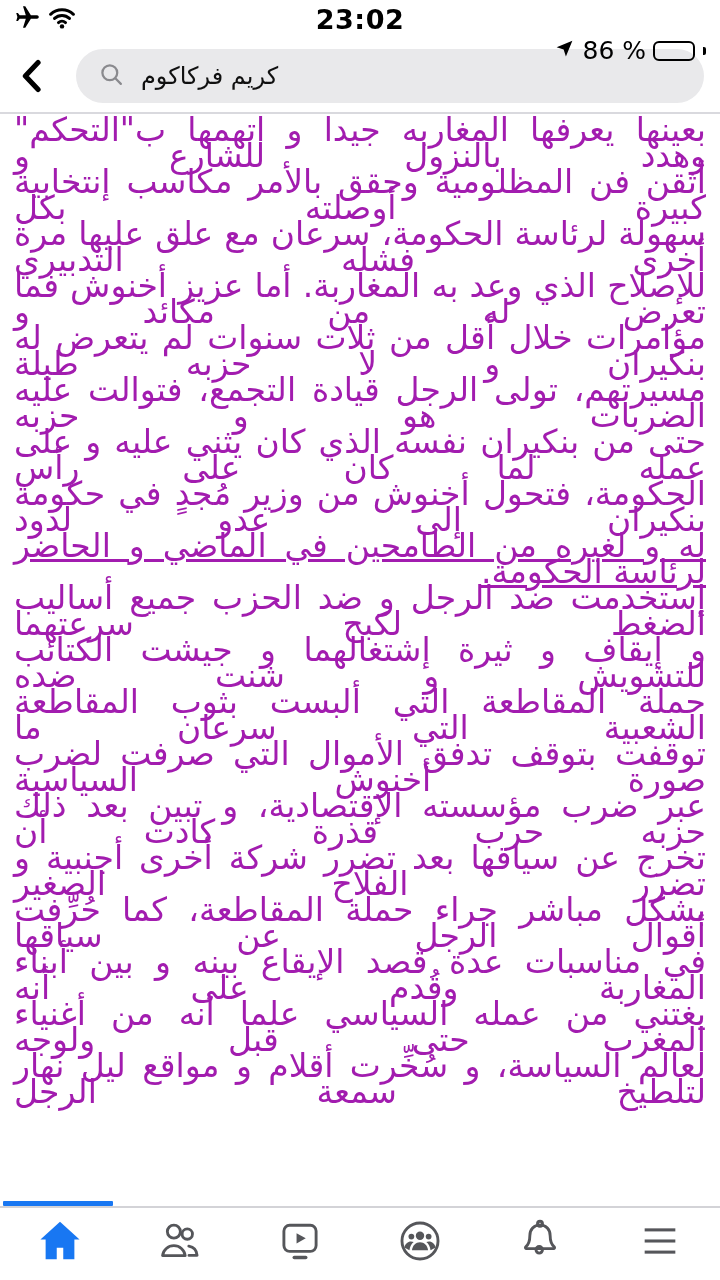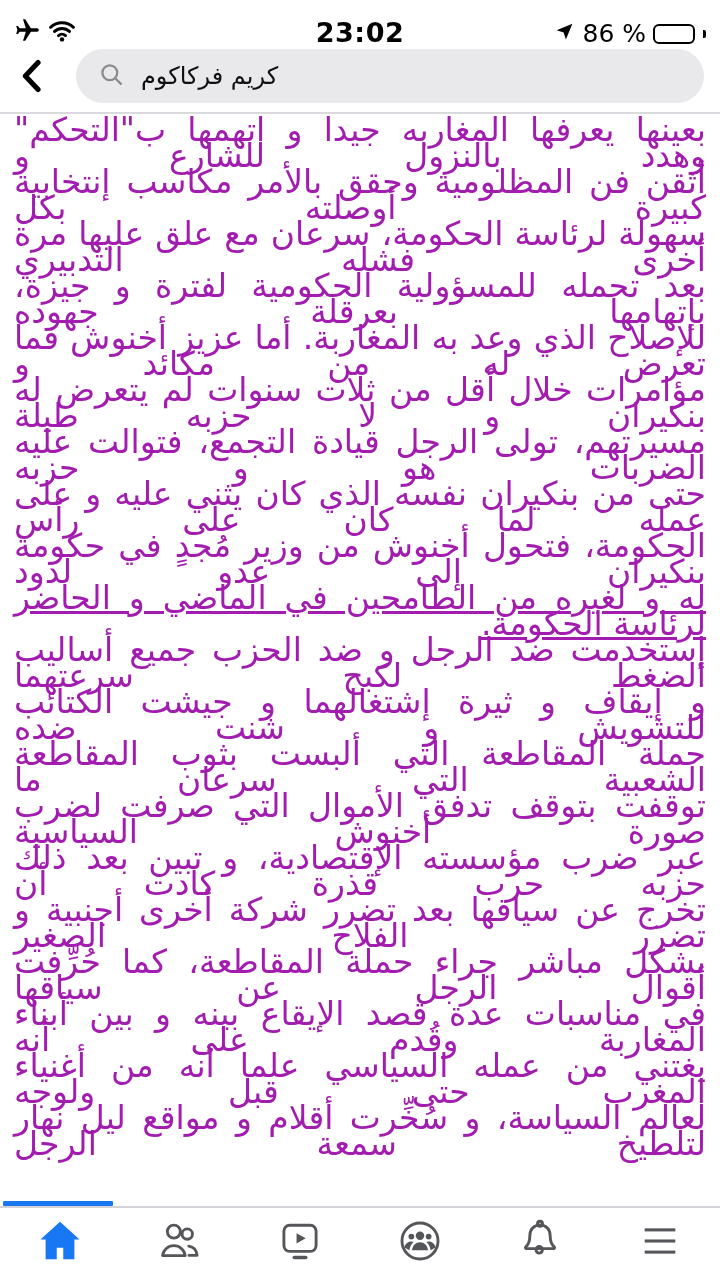--- a/index.html
+++ b/index.html
@@ -1,23 +1,23 @@
 <!DOCTYPE html>
 <html lang="ar"><head>
 <meta charset="utf-8">
 <style>
   * { margin:0; padding:0; box-sizing:border-box; }
   html,body { width:720px; height:1280px; background:#fff; font-family:"DejaVu Sans", sans-serif; }
   .screen { position:relative; width:720px; height:1280px; overflow:hidden; background:#fff; }
 
   
-  .status-bar { position:relative; height:48px; display:flex; align-items:flex-end; padding:4px 14px 0 14px; }
+  .status-bar { position:relative; height:48px; display:flex; align-items:flex-start; padding:4px 14px 0 14px; }
   .sb-left { display:flex; align-items:center; gap:7px; }
   .sb-time { position:absolute; left:0; right:0; text-align:center; font-size:27px; font-weight:600; color:#000; letter-spacing:.5px; }
-  .sb-right { margin-left:auto; display:flex; align-items:center; gap:7px; }
+  .sb-right { margin-left:auto; display:flex; align-items:center; gap:7px;margin-top:32px; }
   .sb-pct { font-size:25px; color:#000; }
   .battery { position:relative; width:42px; height:20px; border:2px solid #000; border-radius:6px; padding:2px; }
   .battery-fill { height:100%; background:#000; border-radius:2px; }
   .battery-tip { width:3px; height:8px; background:#000; border-radius:0 2px 2px 0; margin-left:1px; }
 
   
   .header { height:66px; display:flex; align-items:center; padding:0 16px 8px 18px; border-bottom:2px solid #d9d9de; }
   .back-btn { background:none; border:none; width:42px; height:46px; display:flex; align-items:center; justify-content:flex-start; cursor:pointer; }
   .search-pill { flex:1; height:54px; margin-left:16px; background:#e9e9eb; border-radius:27px; display:flex; align-items:center; padding:0 22px; gap:16px; }
   .search-query { font-size:24px; color:#101010; direction:rtl; }
@@ -85,21 +85,20 @@
           </svg>
       </span>
       <span class="search-query">كريم فركاكوم</span>
     </div>
   </div>
 
   <div class="content">
       <div class="line">بعينها يعرفها المغاربه جيدا و اتهمها ب"التحكم" وهدد بالنزول للشارع و</div>
       <div class="line">أثقن فن المظلومية وحقق بالأمر مكاسب إنتخابية كبيرة أوصلته بكل</div>
       <div class="line">سهولة لرئاسة الحكومة، سرعان مع علق عليها مرة أخرى فشله التدبيري</div>
-      <div class="line">بعد تحمله للمسؤولية الحكومية لفترة و جيزة، بإتهامها بعرقلة جهوده</div>
       <div class="line">للإصلاح الذي وعد به المغاربة. أما عزيز أخنوش فما تعرض له من مكائد و</div>
       <div class="line">مؤامرات خلال أقل من ثلات سنوات لم يتعرض له بنكيران و لا حزبه طيلة</div>
       <div class="line">مسيرتهم، تولى الرجل قيادة التجمع، فتوالت عليه الضربات هو و حزبه</div>
       <div class="line">حتى من بنكيران نفسه الذي كان يثني عليه و على عمله لما كان على رأس</div>
       <div class="line">الحكومة، فتحول أخنوش من وزير مُجدٍ في حكومة بنكيران إلى عدو لدود</div>
       <div class="line no-stretch">له و لغيره من الطامحين في الماضي و الحاضر لرئاسة الحكومة.</div>
       <div class="line">إستخدمت ضد الرجل و ضد الحزب جميع أساليب الضغط لكبح سرعتهما</div>
       <div class="line">و إيقاف و ثيرة إشتغالهما و جيشت الكتائب للتشويش و شنت ضده</div>
       <div class="line">حملة المقاطعة التي ألبست بثوب المقاطعة الشعبية التي سرعان ما</div>
       <div class="line">توقفت بتوقف تدفق الأموال التي صرفت لضرب صورة أخنوش السياسية</div>

